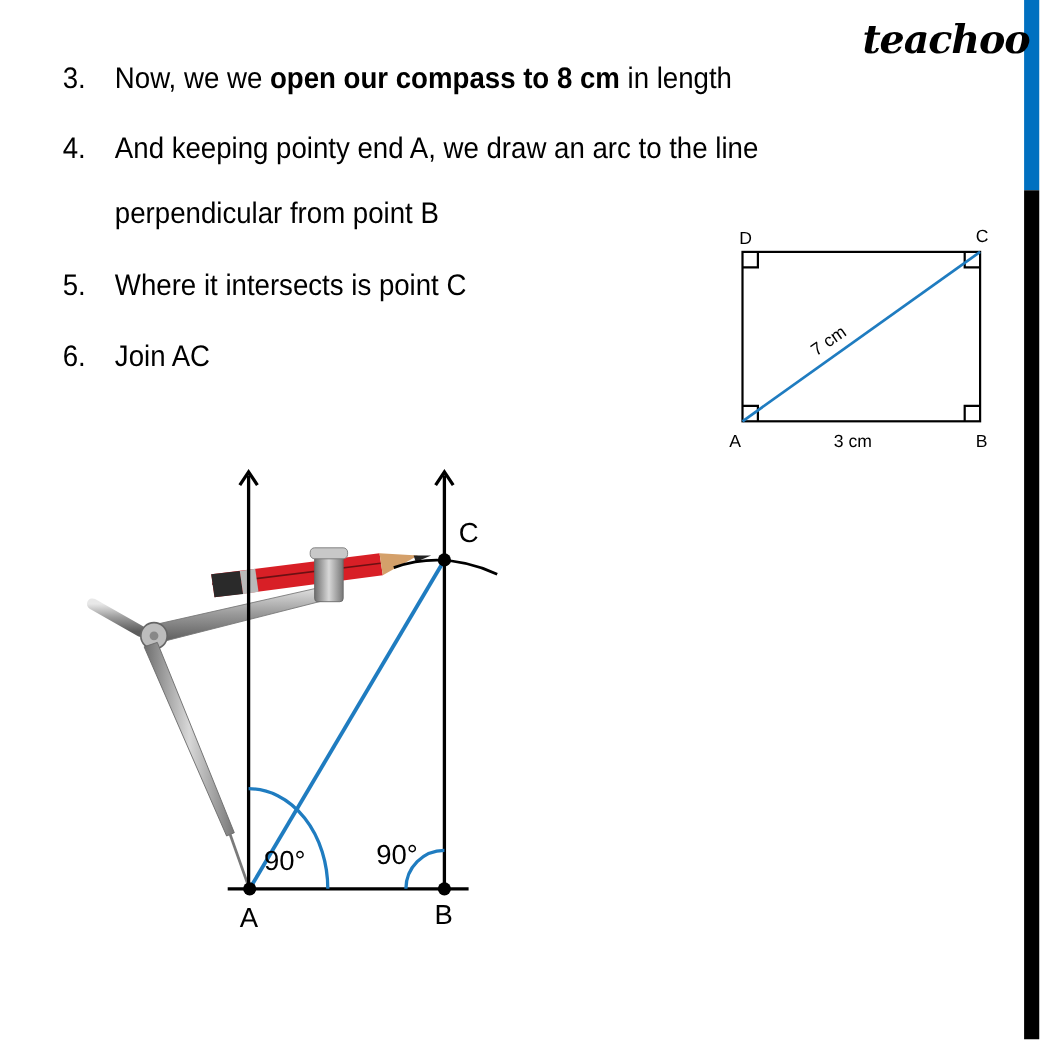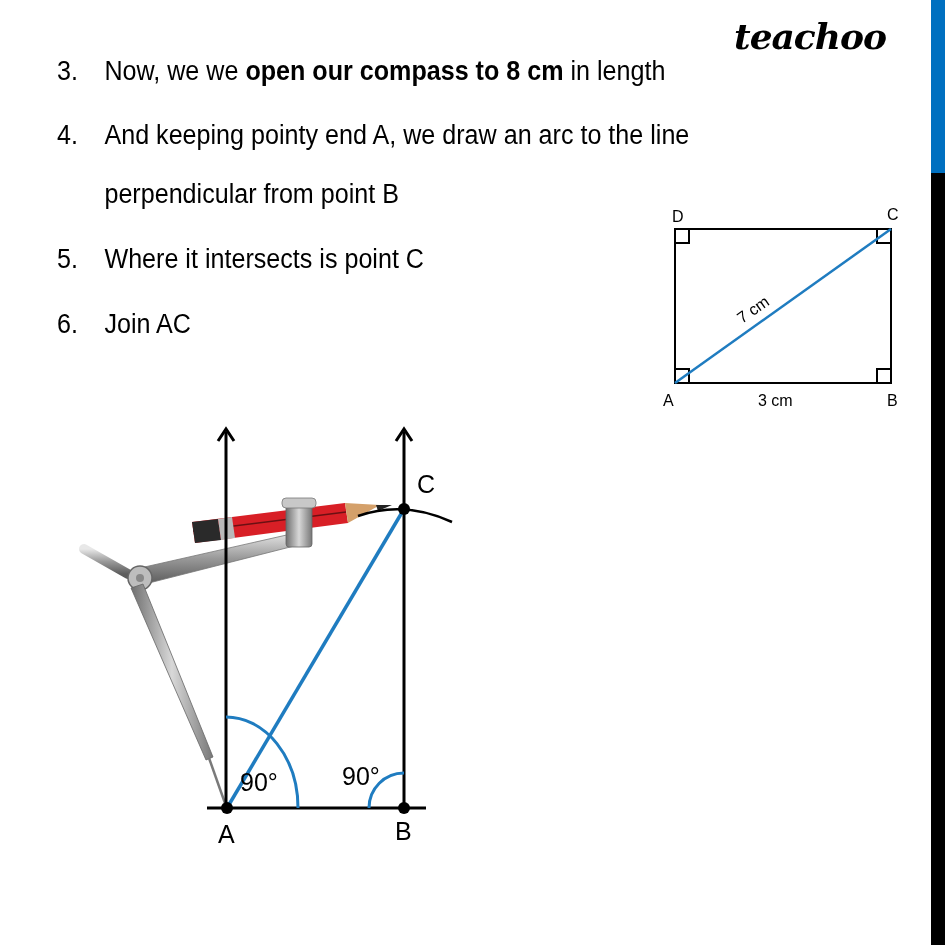--- a/index.html
+++ b/index.html
@@ -5,21 +5,21 @@
   html, body { margin: 0; padding: 0; }
   body {
     width: 945px; height: 945px; position: relative; overflow: hidden;
     background: #ffffff;
     font-family: "Liberation Sans", "DejaVu Sans", sans-serif;
     color: #000;
   }
   .sidebar-blue { position: absolute; left: 931px; top: 0; width: 14px; height: 173px; }
   .sidebar-black { position: absolute; left: 931px; top: 173px; width: 14px; height: 772px; }
   .logo {
-    position: absolute; left: 734px; top: 12px;
+    position: absolute; left: 784px; top: 12px;
     font-family: "DejaVu Serif", serif; font-style: italic; font-weight: bold;
     font-size: 36px; letter-spacing: -1px; line-height: 48px;
   }
   .step {
     position: absolute; left: 57px; font-size: 27px; line-height: 34px;
     white-space: nowrap; transform: scaleX(0.93); transform-origin: left center;
   }
   .step .num { display: inline-block; width: 51px; }
   .step .cont { display: inline-block; }
   .step b { font-weight: bold; }

